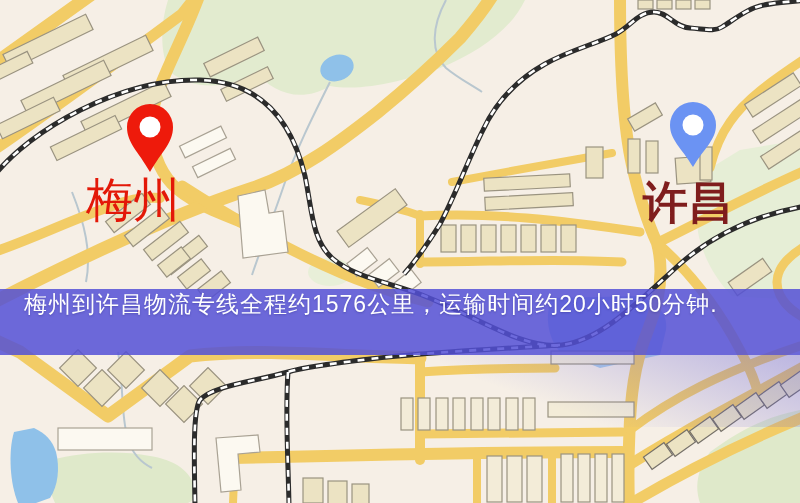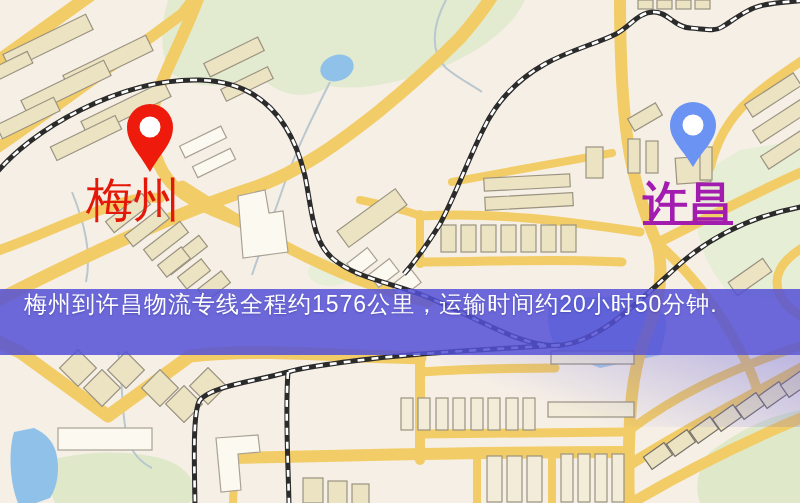--- a/index.html
+++ b/index.html
@@ -25,21 +25,21 @@
     position:absolute;right:0;top:355px;width:45%;height:72px;
     background:linear-gradient(200deg, rgba(100,96,218,0.40), rgba(100,96,218,0) 70%);
     z-index:20;pointer-events:none;
   }
   
   .city-label{
     position:absolute;z-index:25;line-height:1;
     font-weight:400;white-space:nowrap;
   }
   .label-origin{left:86px;top:176px;font-size:47px;color:#e31808;}
-  .label-dest{left:643px;top:180px;font-size:45px;color:#a21caf;font-weight:700;text-decoration:underline;}
+  .label-dest{left:643px;top:180px;font-size:45px;color:#7f1d1d;font-weight:700;}
 </style>
 </head>
 <body>
 
 <div class="stage">
 
   <svg width="800" height="503" viewBox="0 0 800 503">
 
     <rect x="0" y="0" width="800" height="503" fill="#f6efe6"></rect>
 

